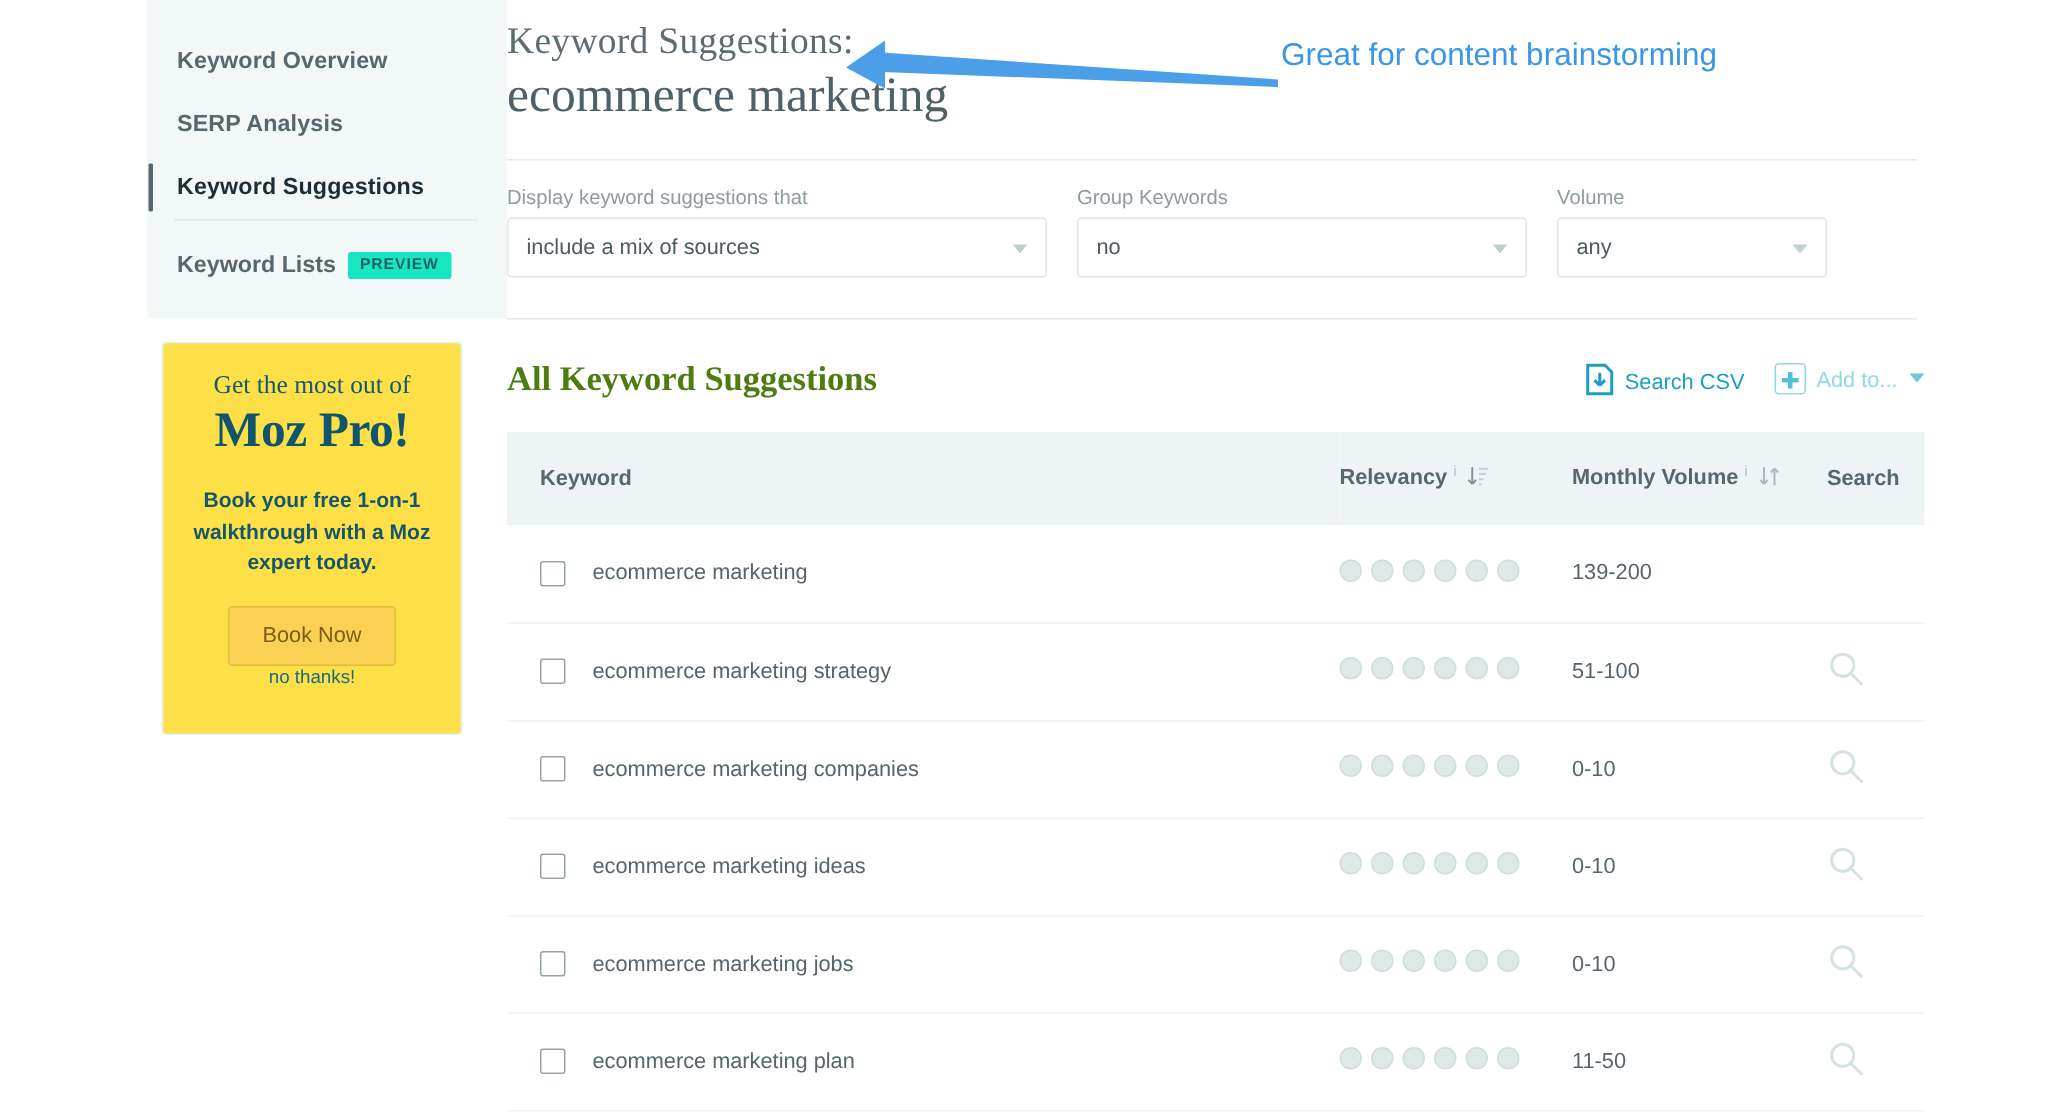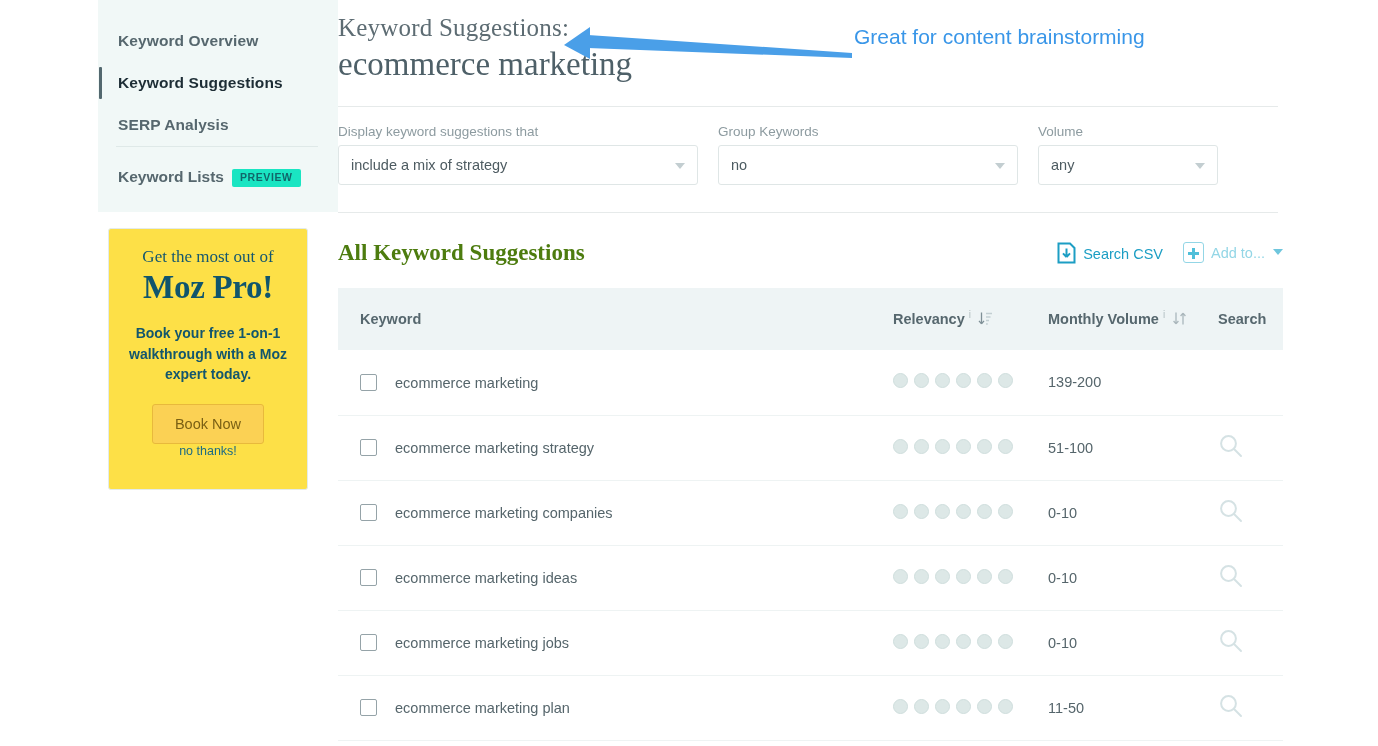--- a/index.html
+++ b/index.html
@@ -205,25 +205,25 @@
 
 <div class="page">
 
   <div class="sidebar">
     <div class="sidebar-panel"></div>
 
     <div class="nav">
       <div class="nav-item">
         <span>Keyword Overview</span>
       </div>
+      <div class="nav-item">
+        <span>SERP Analysis</span>
+      </div>
       <div class="nav-item active">
         <span>Keyword Suggestions</span>
-      </div>
-      <div class="nav-item">
-        <span>SERP Analysis</span>
       </div>
     </div>
 
     <div class="nav-divider"></div>
 
     <div class="nav-lists">
       <span>Keyword Lists</span><span class="preview-badge">PREVIEW</span>
     </div>
 
     <div class="promo">
@@ -240,21 +240,21 @@
     <div class="title-block">
       <div class="title-kicker">Keyword Suggestions:</div>
       <div class="title-main">ecommerce marketing</div>
     </div>
     <div class="header-rule"></div>
 
     <div class="filters">
       <div class="filter f1">
         <div class="filter-label">Display keyword suggestions that</div>
         <div class="select">
-          <span>include a mix of strategy</span>
+          <span>include a mix of sources</span>
           <span class="caret"></span>
         </div>
       </div>
       <div class="filter f2">
         <div class="filter-label">Group Keywords</div>
         <div class="select">
           <span>no</span>
           <span class="caret"></span>
         </div>
       </div>

